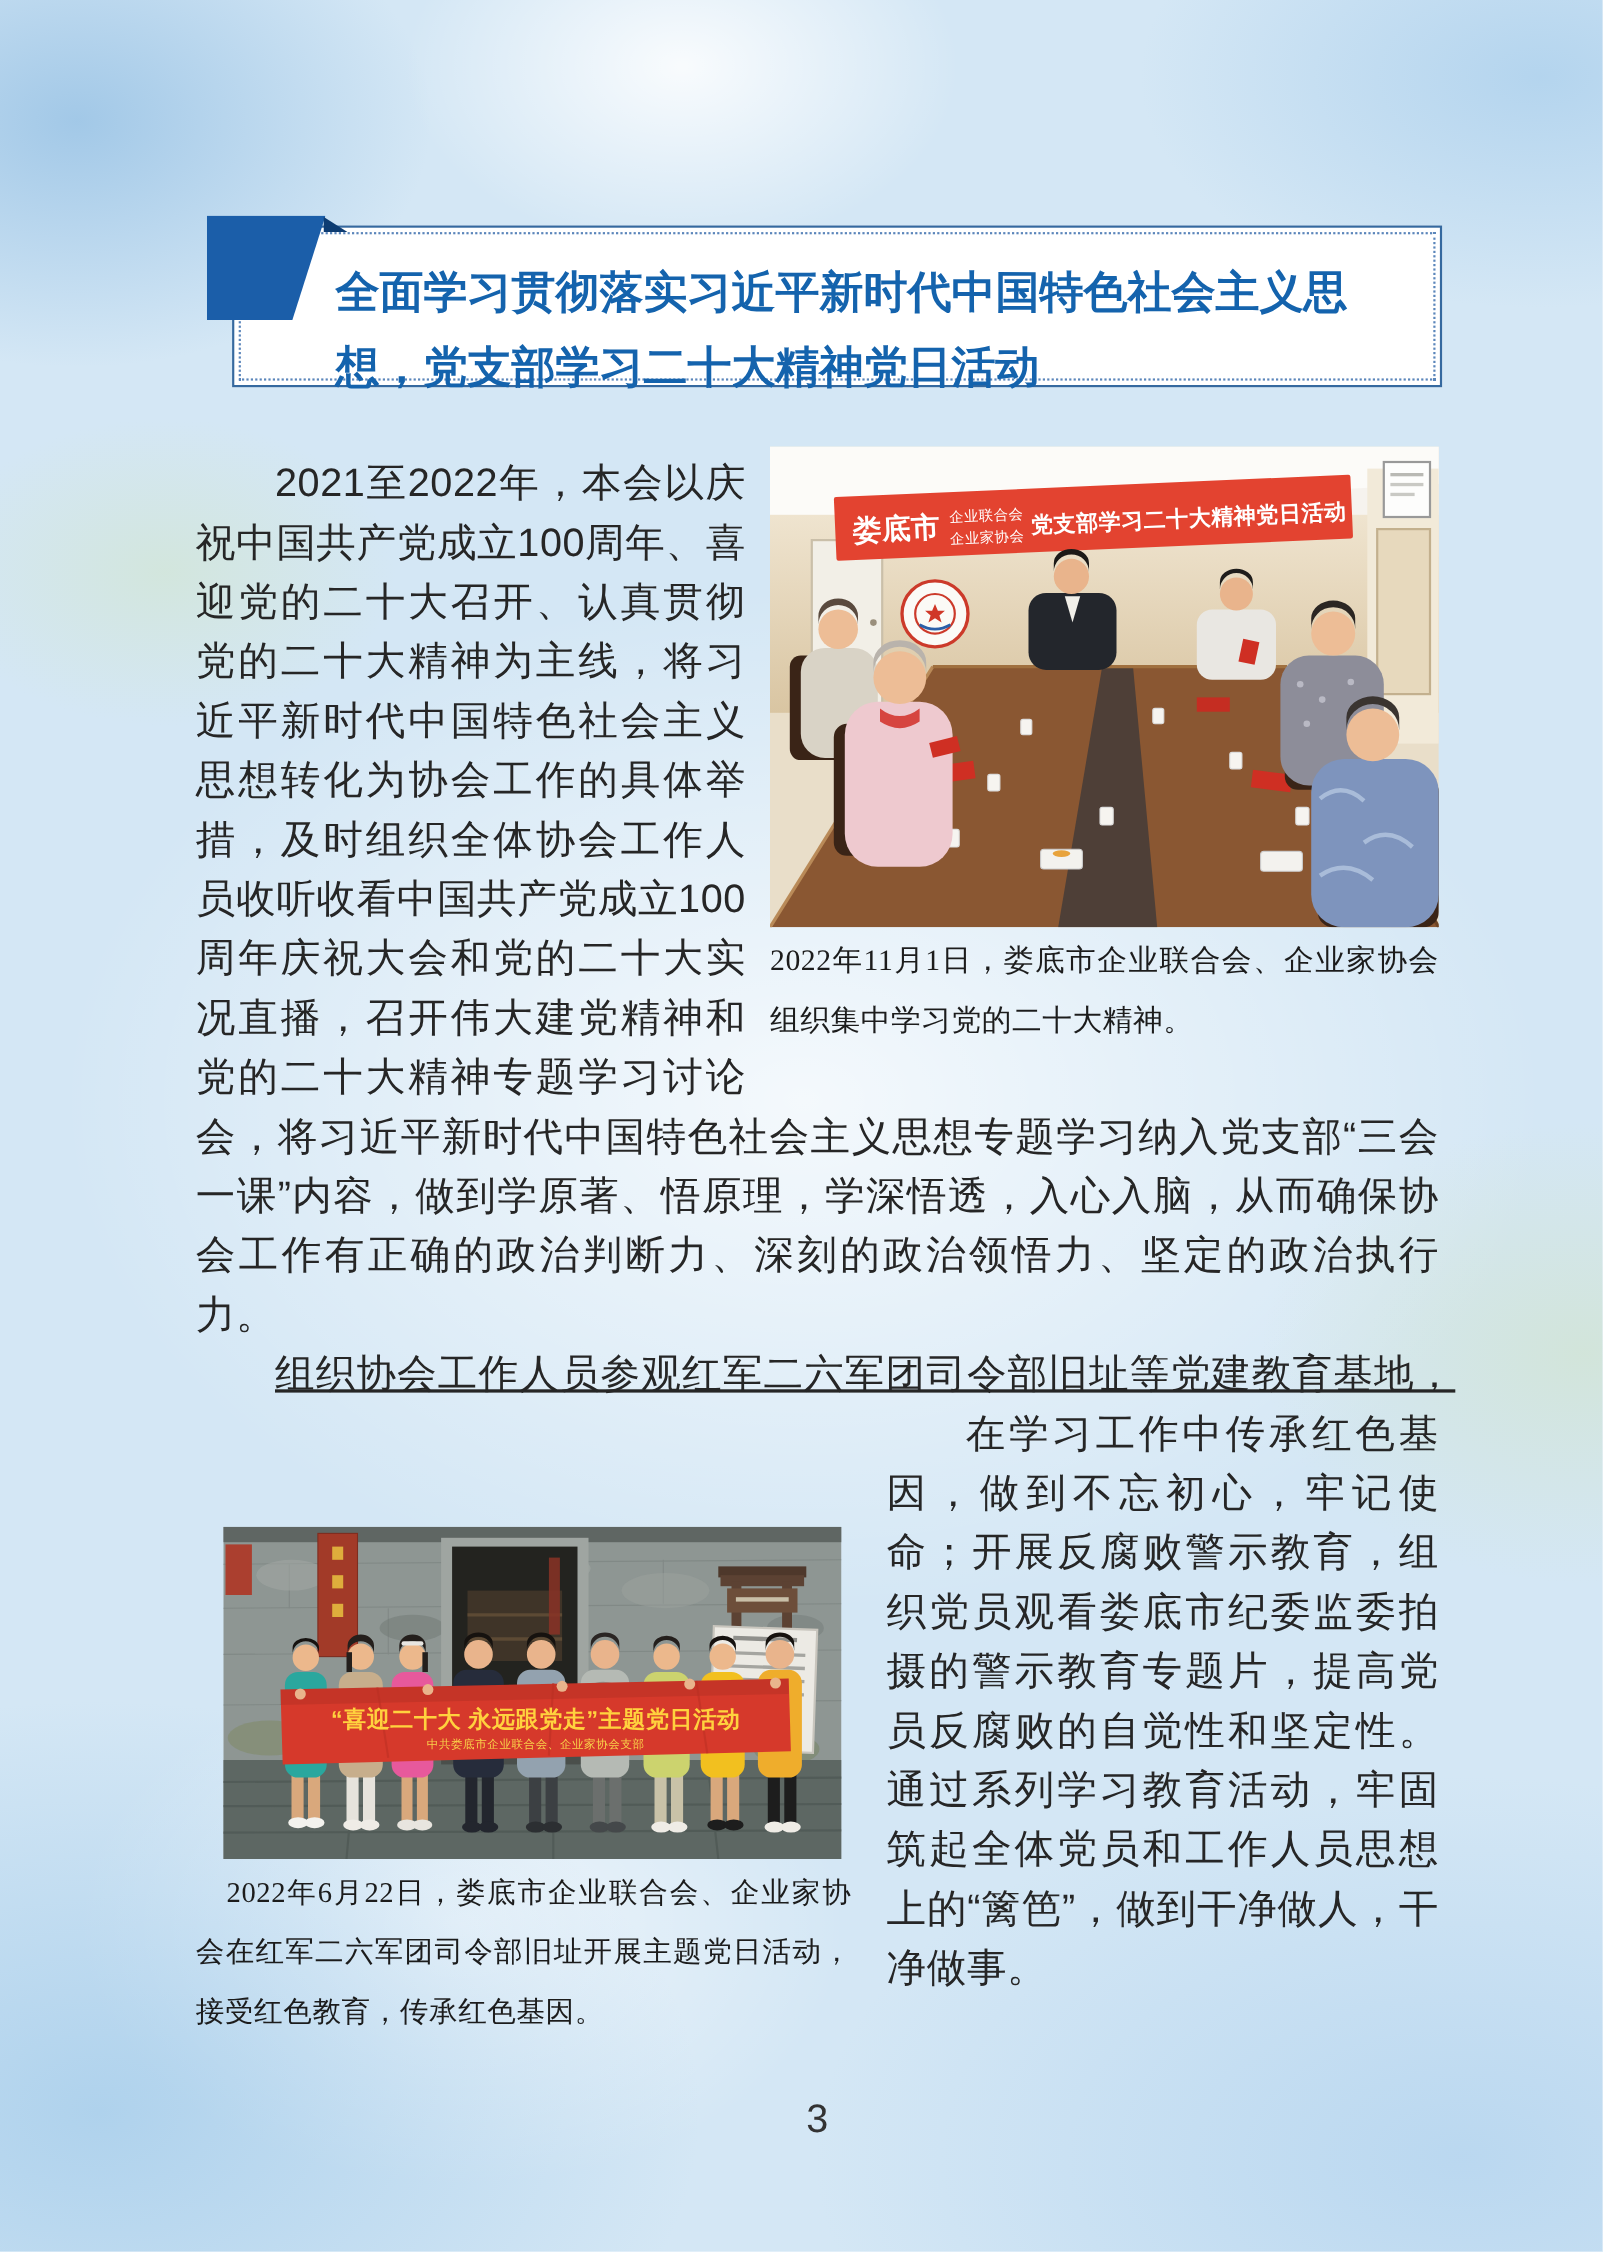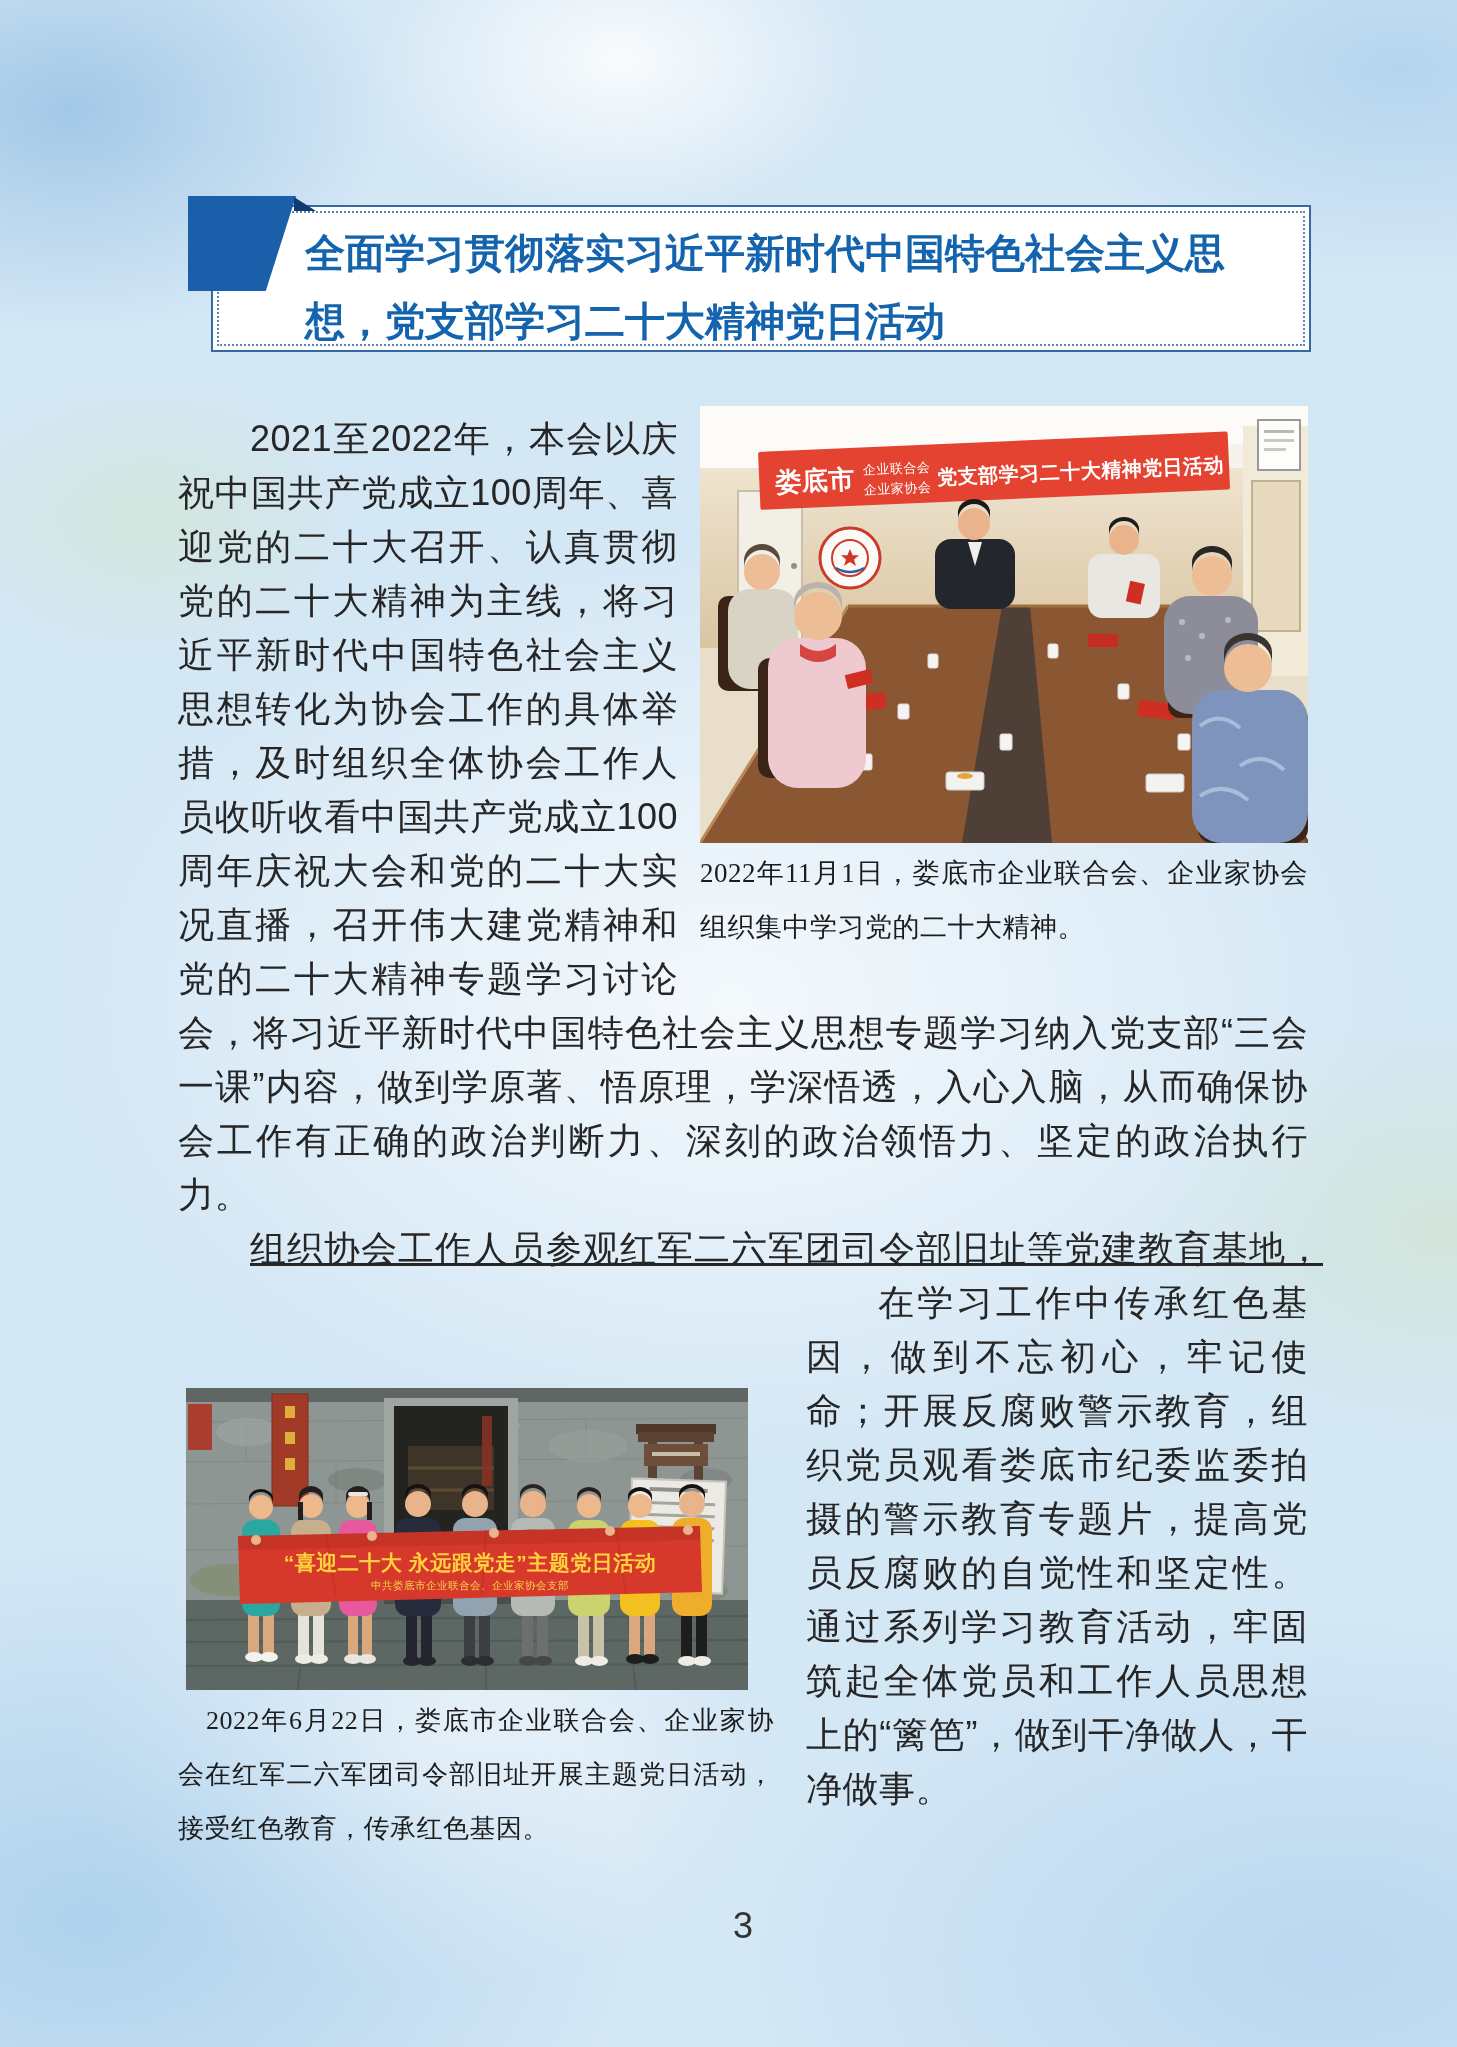--- a/index.html
+++ b/index.html
@@ -34,21 +34,21 @@
     clip-path:polygon(0 0,100% 0,72% 100%,0 100%);
     z-index:3;
   }
   .blue-notch{
     position:absolute;left:294px;top:197px;width:22px;height:14px;
     background:#0d3c72;
     clip-path:polygon(0 0,100% 100%,0 100%);
     z-index:3;
   }
   .header-title{
-    position:absolute;left:305px;top:205px;width:1000px;z-index:4;
+    position:absolute;left:305px;top:218px;width:1000px;z-index:4;
     color:#1463ad;font-weight:bold;font-size:40px;line-height:68px;
     letter-spacing:0;
   }
   .header-title .t-line{display:block;white-space:nowrap;}
   .header-title .t1{margin-top:14px;}
   
   .body-flow{
     position:absolute;left:178px;top:412px;width:1130px;
     font-size:36px;line-height:54px;color:#262626;
     text-align:justify;letter-spacing:.5px;
@@ -197,21 +197,21 @@
         </span>
         <span class="caption caption1">2022年11月1日，娄底市企业联合会、企业家协会组织集中学习党的二十大精神。</span>
       </span>
       <span>2021至2022年，本会以庆祝中国共产党成立100周年、喜迎党的二十大召开、认真贯彻党的二十大精神为主线，将习近平新时代中国特色社会主义思想转化为协会工作的具体举措，及时组织全体协会工作人员收听收看中国共产党成立100周年庆祝大会和党的二十大实况直播，召开伟大建党精神和党的二十大精神专题学习讨论会，将习近平新时代中国特色社会主义思想专题学习纳入党支部“三会一课”内容，做到学原著、悟原理，学深悟透，入心入脑，从而确保协会工作有正确的政治判断力、深刻的政治领悟力、坚定的政治执行力。</span>
     </div>
 
     <div class="lead-line">组织协会工作人员参观红军二六军团司令部旧址等党建教育基地，</div>
 
     <div class="para">
       <span class="fig fig2">
-        <span class="photo-frame" style="margin-left:8px;">
+        <span class="photo-frame" style="margin-left:25px;">
           <svg width="562" height="302" viewBox="0 0 562 302" xmlns="http://www.w3.org/2000/svg">
             <rect x="0" y="0" width="562" height="302" fill="#8e9693"></rect>
             <g stroke="#7c8481" stroke-width="1" opacity="0.7">
               <line x1="0" y1="34" x2="562" y2="30"></line>
                 <line x1="0" y1="74" x2="562" y2="70"></line>
               <line x1="0" y1="116" x2="562" y2="112"></line>
                 <line x1="0" y1="162" x2="562" y2="158"></line>
               <line x1="60" y1="34" x2="60" y2="74"></line>
                 <line x1="150" y1="74" x2="150" y2="116"></line>
               <line x1="400" y1="30" x2="400" y2="70"></line>

